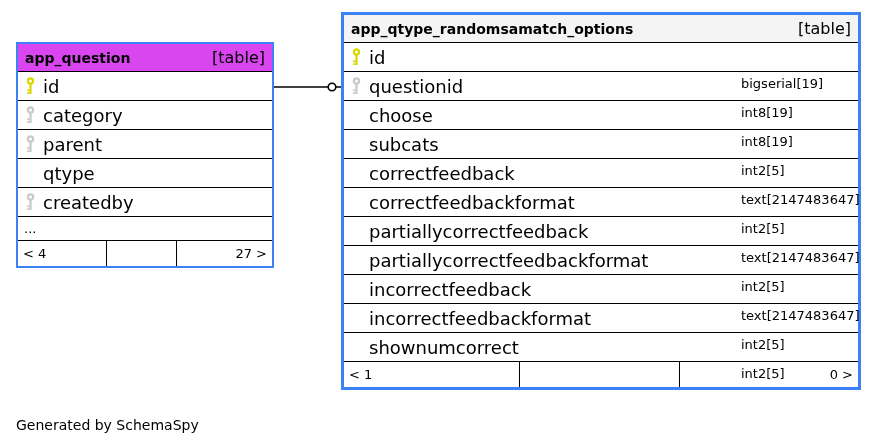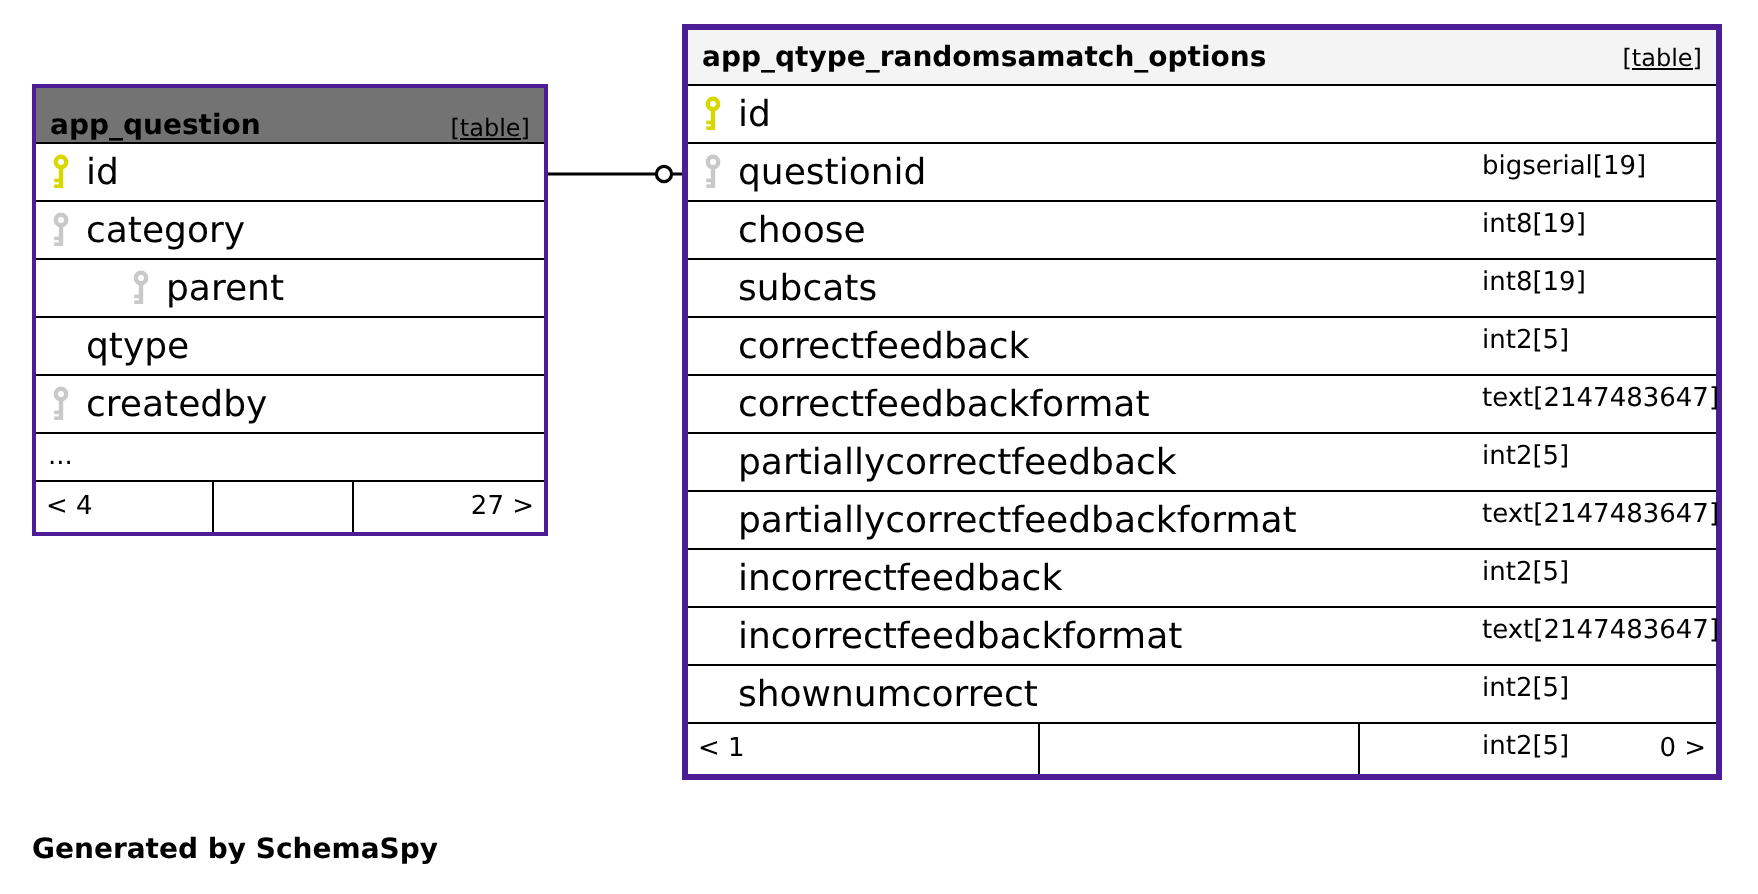--- a/index.html
+++ b/index.html
@@ -1,50 +1,50 @@
 <!DOCTYPE html>
 <html><head>
 <meta charset="utf-8">
 <style>
   html,body{margin:0;padding:0;background:#fff;}
   body{font-family:"DejaVu Sans","Liberation Sans",sans-serif;color:#000;}
   .canvas{position:relative;width:879px;height:447px;background:#fff;overflow:hidden;}
   .connector-svg{position:absolute;left:270px;top:79px;width:75px;height:16px;}
-  .tbl{position:absolute;background:#fff;border:2px solid #4c1d95;box-sizing:border-box;}
+  .tbl{position:absolute;background:#fff;border:2px solid #3b82f6;box-sizing:border-box;}
   .tbl.thick{border-width:3px;}
   .thead{display:flex;justify-content:space-between;align-items:center;background:#f4f4f4;
          padding:0 7px;box-sizing:border-box;}
   .tname{font-weight:bold;font-size:14px;white-space:nowrap;}
-  .tbadge{font-size:12px;white-space:nowrap;text-decoration:underline;}
+  .tbadge{font-size:16px;white-space:nowrap;}
   .trow{display:flex;align-items:stretch;border-top:1.6px solid #000;box-sizing:border-box;}
   .name-cell{flex:1;display:flex;align-items:center;min-width:0;}
   .icon-box{width:18px;margin-left:7px;display:flex;align-items:center;flex:none;}
   .cname{font-size:18px;white-space:nowrap;}
   .type-cell{flex:none;border-left:1.6px solid #000;display:flex;align-items:center;
              padding-left:20px;font-size:13px;box-sizing:border-box;white-space:nowrap;margin-top:40px;}
   .ellipsis-row{border-top:1.6px solid #000;display:flex;align-items:center;
                 padding-left:6px;font-size:13px;box-sizing:border-box;}
   .tfoot{display:flex;align-items:stretch;border-top:1.6px solid #000;box-sizing:border-box;}
   .fcell{display:flex;align-items:center;font-size:13px;padding:0 5px;box-sizing:border-box;}
   .fcell.sep{border-right:1.6px solid #000;}
   .fcell.grow{flex:1;justify-content:flex-end;}
-  .credit{position:absolute;left:16px;top:417px;font-size:14px;font-weight:bold;}
+  .credit{position:absolute;left:16px;top:417px;font-size:14px;}
 </style>
 </head>
 <body>
 
 <div class="canvas">
   <svg class="connector-svg" aria-hidden="true">
     <line x1="4" y1="8" x2="71" y2="8" stroke="#000" stroke-width="1.6"></line>
     <circle cx="62" cy="8" r="3.8" fill="#fff" stroke="#000" stroke-width="1.6"></circle>
   </svg>
 
   <div id="tables-root">
       <div class="tbl" style="left: 16px; top: 42px; width: 258px;">
-        <div class="thead" style="height: 27px; background: #737373; align-items: flex-end;">
+        <div class="thead" style="height: 27px; background: #d946ef;">
           <span class="tname">app_question</span>
           <span class="tbadge">[table]</span>
         </div>
         <div class="trow" style="height: 29px;">
           <div class="name-cell">
             <span class="icon-box">
               <svg width="11" height="18" viewBox="0 0 11 18">
                 <circle cx="5.5" cy="4" r="2.6" fill="none" stroke="#d8d800" stroke-width="2.2"></circle>
                 <rect x="4.4" y="6.5" width="2.2" height="10.5" fill="#d8d800"></rect>
                 <rect x="2.1" y="12.3" width="2.4" height="1.8" fill="#d8d800"></rect>
@@ -60,21 +60,21 @@
               <svg width="11" height="18" viewBox="0 0 11 18">
                 <circle cx="5.5" cy="4" r="2.6" fill="none" stroke="#c9c9c9" stroke-width="2.2"></circle>
                 <rect x="4.4" y="6.5" width="2.2" height="10.5" fill="#c9c9c9"></rect>
                 <rect x="2.1" y="12.3" width="2.4" height="1.8" fill="#c9c9c9"></rect>
                 <rect x="2.1" y="15.2" width="2.4" height="1.8" fill="#c9c9c9"></rect>
               </svg>
             </span>
             <span class="cname">category</span>
           </div>
         </div>
-        <div class="trow" style="height: 29px; padding-left: 40px;">
+        <div class="trow" style="height: 29px;">
           <div class="name-cell">
             <span class="icon-box">
               <svg width="11" height="18" viewBox="0 0 11 18">
                 <circle cx="5.5" cy="4" r="2.6" fill="none" stroke="#c9c9c9" stroke-width="2.2"></circle>
                 <rect x="4.4" y="6.5" width="2.2" height="10.5" fill="#c9c9c9"></rect>
                 <rect x="2.1" y="12.3" width="2.4" height="1.8" fill="#c9c9c9"></rect>
                 <rect x="2.1" y="15.2" width="2.4" height="1.8" fill="#c9c9c9"></rect>
               </svg>
             </span>
             <span class="cname">parent</span>

